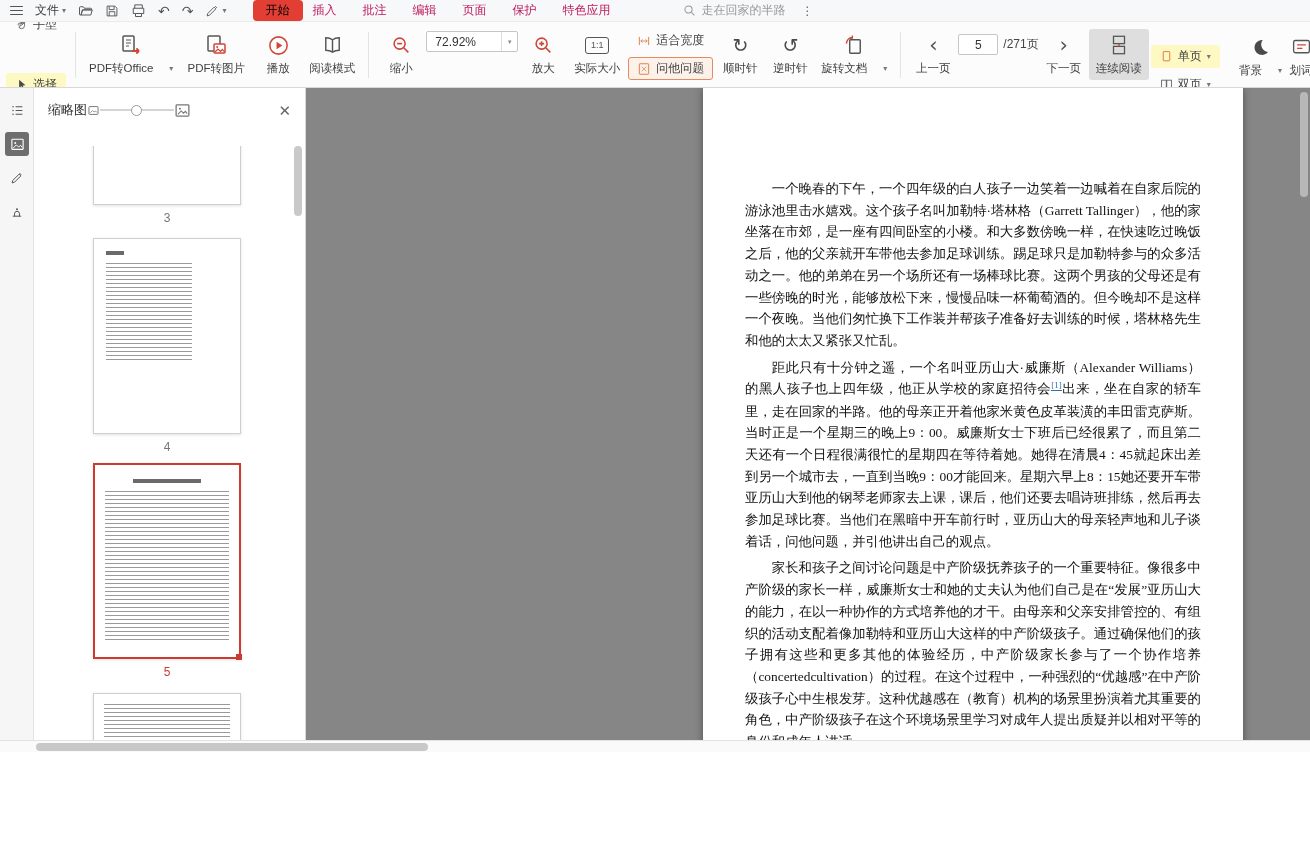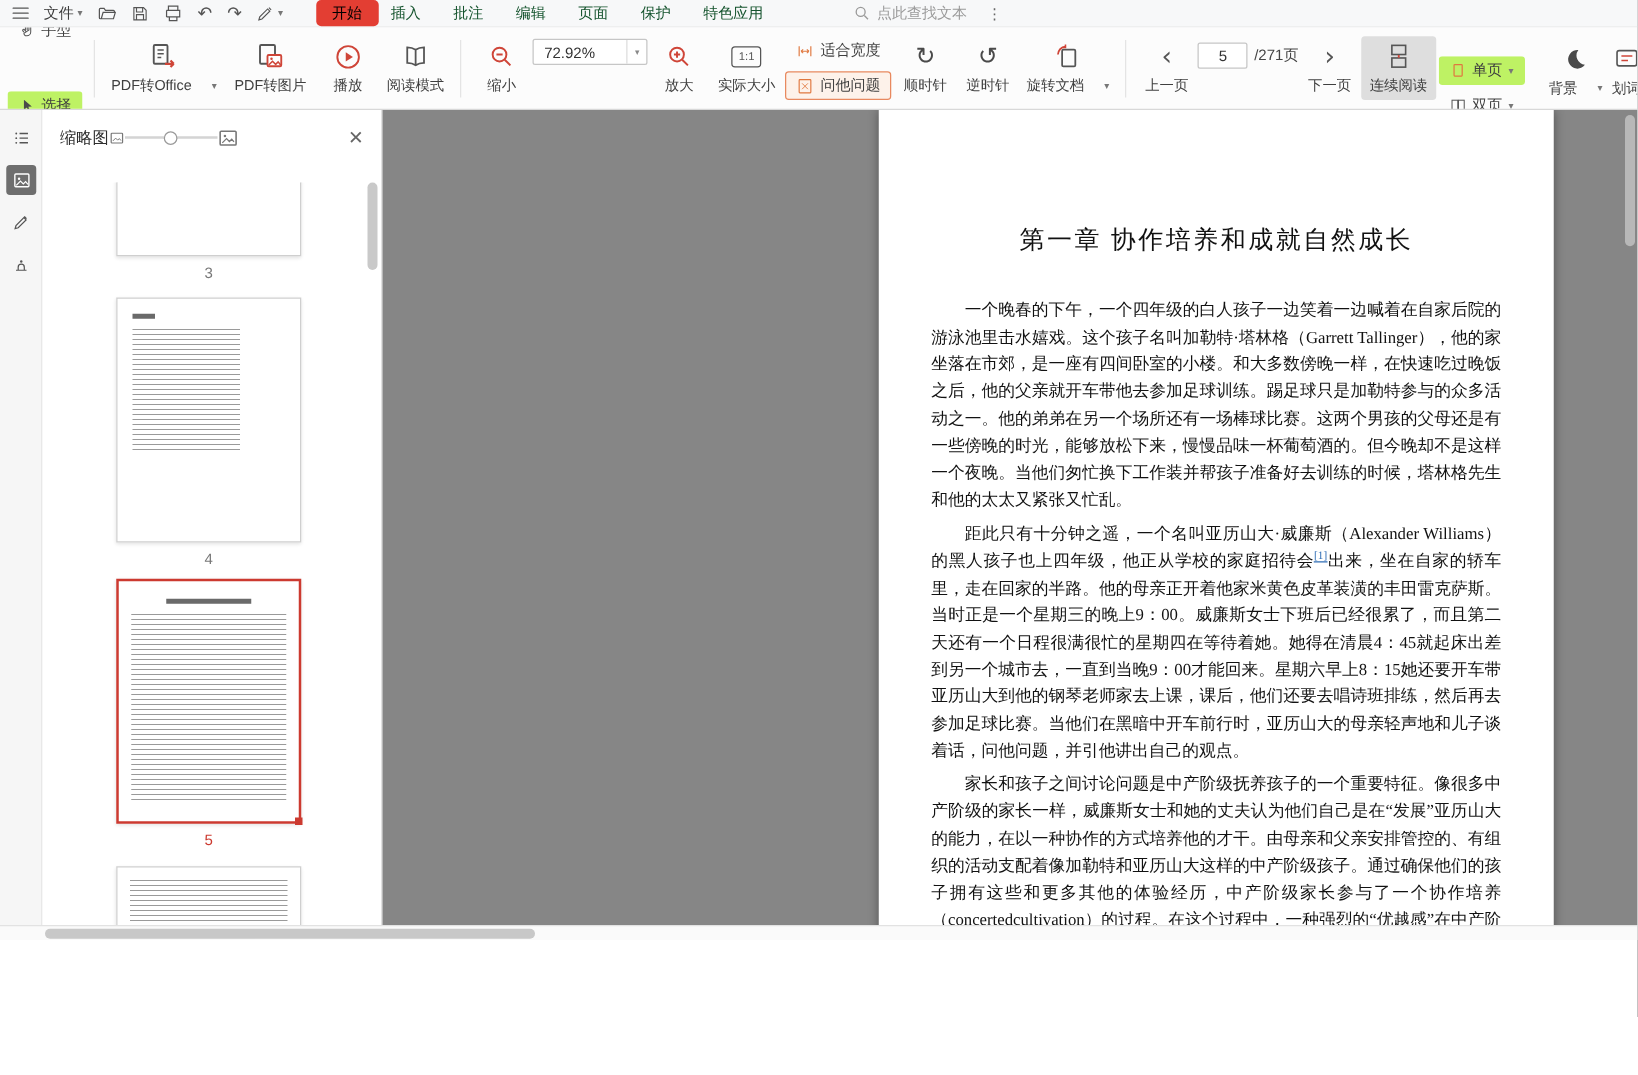--- a/index.html
+++ b/index.html
@@ -11,37 +11,37 @@
   .titlebar { position:absolute; top:0; left:0; right:0; height:22px; background:#f7f8f9;
     border-bottom:1px solid #ececec; display:flex; align-items:center; padding:0 10px;
     font-size:12px; color:#3c3c3c; }
   .tb-item { display:flex; align-items:center; gap:3px; margin-right:12px; cursor:default; white-space:nowrap; }
   .bars { width:13px; display:flex; flex-direction:column; gap:2.5px; }
   .bars i { display:block; height:1.6px; background:#555; border-radius:1px; }
   .caret { font-size:8px; color:#777; font-family:"DejaVu Sans",sans-serif; }
   .glyph { font-family:"DejaVu Sans",sans-serif; color:#555; }
   .tab-pill { background:#e33e33; color:#000000; border-radius:4px; padding:2px 13px; font-size:12px;
     margin:0 10px 0 14px; }
-  .tb-tab { margin-right:26px; color:#14532d; }
+  .tb-tab { margin-right:26px; color:#be185d; }
   .tb-search { display:flex; align-items:center; gap:6px; color:#9a9a9a; margin-left:46px; }
   .tb-more { margin-left:16px; color:#666; font-family:"DejaVu Sans",sans-serif; }
 
   
   .ribbon { position:absolute; top:22px; left:0; right:0; height:66px; background:#fcfcfc;
     border-bottom:1px solid #d8d8d8; display:flex; align-items:center; padding:0 4px; overflow:hidden; }
   .sep { width:1px; height:46px; background:#e4e4e4; margin:0 7px; flex:0 0 auto; }
   .btn-lg { display:flex; flex-direction:column; align-items:center; justify-content:center; gap:4px;
     font-size:11.5px; color:#3f3f3f; padding:4px 6px; border-radius:3px; flex:0 0 auto; min-width:50px; cursor:default; }
   .btn-lg .lbl { display:flex; align-items:center; gap:16px; white-space:nowrap; }
   .btn-lg.active { background:#dedede; }
   .icon24 { height:24px; display:flex; align-items:center; justify-content:center; }
   .stack { display:flex; flex-direction:column; gap:5px; flex:0 0 auto; margin:0 2px; }
   .btn-sm { display:flex; align-items:center; gap:5px; font-size:12px; color:#3f3f3f;
     padding:2px 8px; border-radius:3px; border:1px solid transparent; white-space:nowrap; cursor:default; }
-  .btn-sm.active-gray { background:#bef264;margin-top:32px; }
+  .btn-sm.active-gray { background:#fef9c3;margin-top:32px; }
   .btn-sm.active-orange { background:#fdf2ea; border-color:#e8895f; }
   .zoom-combo { align-self:flex-start; margin-top:9px; width:92px; height:21px; background:#fff;
     border:1px solid #c6c6c6; border-radius:2px; display:flex; align-items:center; font-size:12px;
     color:#333; flex:0 0 auto; }
   .zoom-combo .val { flex:1; padding-left:8px; }
   .zoom-combo .dd { width:16px; height:100%; border-left:1px solid #ddd; display:flex; align-items:center;
     justify-content:center; font-size:7px; color:#888; font-family:"DejaVu Sans",sans-serif; }
   .one2one { width:24px; height:17px; border:1.6px solid #555; border-radius:3px; font-size:9px;
     font-weight:normal; color:#555; display:flex; align-items:center; justify-content:center; }
   .nav-chevron { font-size:21px; line-height:18px; color:#555; font-family:"DejaVu Sans",sans-serif; }
@@ -148,21 +148,21 @@
     <span class="tb-item tb-tab">编辑</span>
     <span class="tb-item tb-tab">页面</span>
     <span class="tb-item tb-tab">保护</span>
     <span class="tb-item tb-tab">特色应用</span>
 
     <div class="tb-search">
       <svg width="13" height="13" viewBox="0 0 20 20">
           <circle cx="8.5" cy="8.5" r="5.5" fill="none" stroke="#999" stroke-width="1.6"></circle>
           <path d="M13 13l4.5 4.5" stroke="#999" stroke-width="1.6"></path>
         </svg>
-      <span>点此查找文本</span>
+      <span>走在回家的半路</span>
     </div>
     <span class="tb-more">⋮</span>
   </div>
 
   <div class="ribbon">
 
     <div class="stack">
       <div class="btn-sm">
         <svg width="13" height="13" viewBox="0 0 22 22">
             <path d="M7 13l-1.6-2a1.2 1.2 0 0 1 1.8-1.5L9 11V5.6a1.2 1.2 0 0 1 2.4 0V10 M11.4 10V4.4a1.2 1.2 0 0 1 2.4 0V10 M13.8 10.2V6a1.2 1.2 0 0 1 2.4 0v6.8A5.2 5.2 0 0 1 11 18h-.6A3.4 3.4 0 0 1 7 14.6z" fill="none" stroke="#555" stroke-width="1.4"></path>
@@ -440,21 +440,20 @@
           <div class="tx-lines" style="left:10px; right:10px; top:10px; bottom:10px"></div>
         </div>
 
       </div>
     </div>
     <div class="panel-vscroll"></div>
   </div>
 
   <div class="docarea">
     <div class="pdf-page">
-      <div class="chapter-title">第一章 协作培养和成就自然成长</div>
       <p class="para">一个晚春的下午，一个四年级的白人孩子一边笑着一边喊着在自家后院的游泳池里击水嬉戏。这个孩子名叫加勒特·塔林格（Garrett Tallinger），他的家坐落在市郊，是一座有四间卧室的小楼。和大多数傍晚一样，在快速吃过晚饭之后，他的父亲就开车带他去参加足球训练。踢足球只是加勒特参与的众多活动之一。他的弟弟在另一个场所还有一场棒球比赛。这两个男孩的父母还是有一些傍晚的时光，能够放松下来，慢慢品味一杯葡萄酒的。但今晚却不是这样一个夜晚。当他们匆忙换下工作装并帮孩子准备好去训练的时候，塔林格先生和他的太太又紧张又忙乱。</p>
       <p class="para"><span>距此只有十分钟之遥，一个名叫亚历山大·威廉斯（Alexander Williams）的黑人孩子也上四年级，他正从学校的家庭招待会</span><a class="fn-ref">[1]</a><span>出来，坐在自家的轿车里，走在回家的半路。他的母亲正开着他家米黄色皮革装潢的丰田雷克萨斯。当时正是一个星期三的晚上9：00。威廉斯女士下班后已经很累了，而且第二天还有一个日程很满很忙的星期四在等待着她。她得在清晨4：45就起床出差到另一个城市去，一直到当晚9：00才能回来。星期六早上8：15她还要开车带亚历山大到他的钢琴老师家去上课，课后，他们还要去唱诗班排练，然后再去参加足球比赛。当他们在黑暗中开车前行时，亚历山大的母亲轻声地和儿子谈着话，问他问题，并引他讲出自己的观点。</span></p>
       <p class="para">家长和孩子之间讨论问题是中产阶级抚养孩子的一个重要特征。像很多中产阶级的家长一样，威廉斯女士和她的丈夫认为他们自己是在“发展”亚历山大的能力，在以一种协作的方式培养他的才干。由母亲和父亲安排管控的、有组织的活动支配着像加勒特和亚历山大这样的中产阶级孩子。通过确保他们的孩子拥有这些和更多其他的体验经历，中产阶级家长参与了一个协作培养（concertedcultivation）的过程。在这个过程中，一种强烈的“优越感”在中产阶级孩子心中生根发芽。这种优越感在（教育）机构的场景里扮演着尤其重要的角色，中产阶级孩子在这个环境场景里学习对成年人提出质疑并以相对平等的身份和成年人讲话。</p>
       <p class="para last">从这里驱车仅二十分钟，在一个蓝领的工人居住区里，还有再稍远一点的一个由政府为低收入者建造的住房区里，孩子的童年看起来很不相同。扬内利先生（Mr. Yanelli），一位白人父亲，开车到课后加时班</p>
     </div>
     <div class="doc-vscroll"></div>
   </div>
 
   <div class="hscrollbar">
     <div class="hscroll-thumb"></div>

